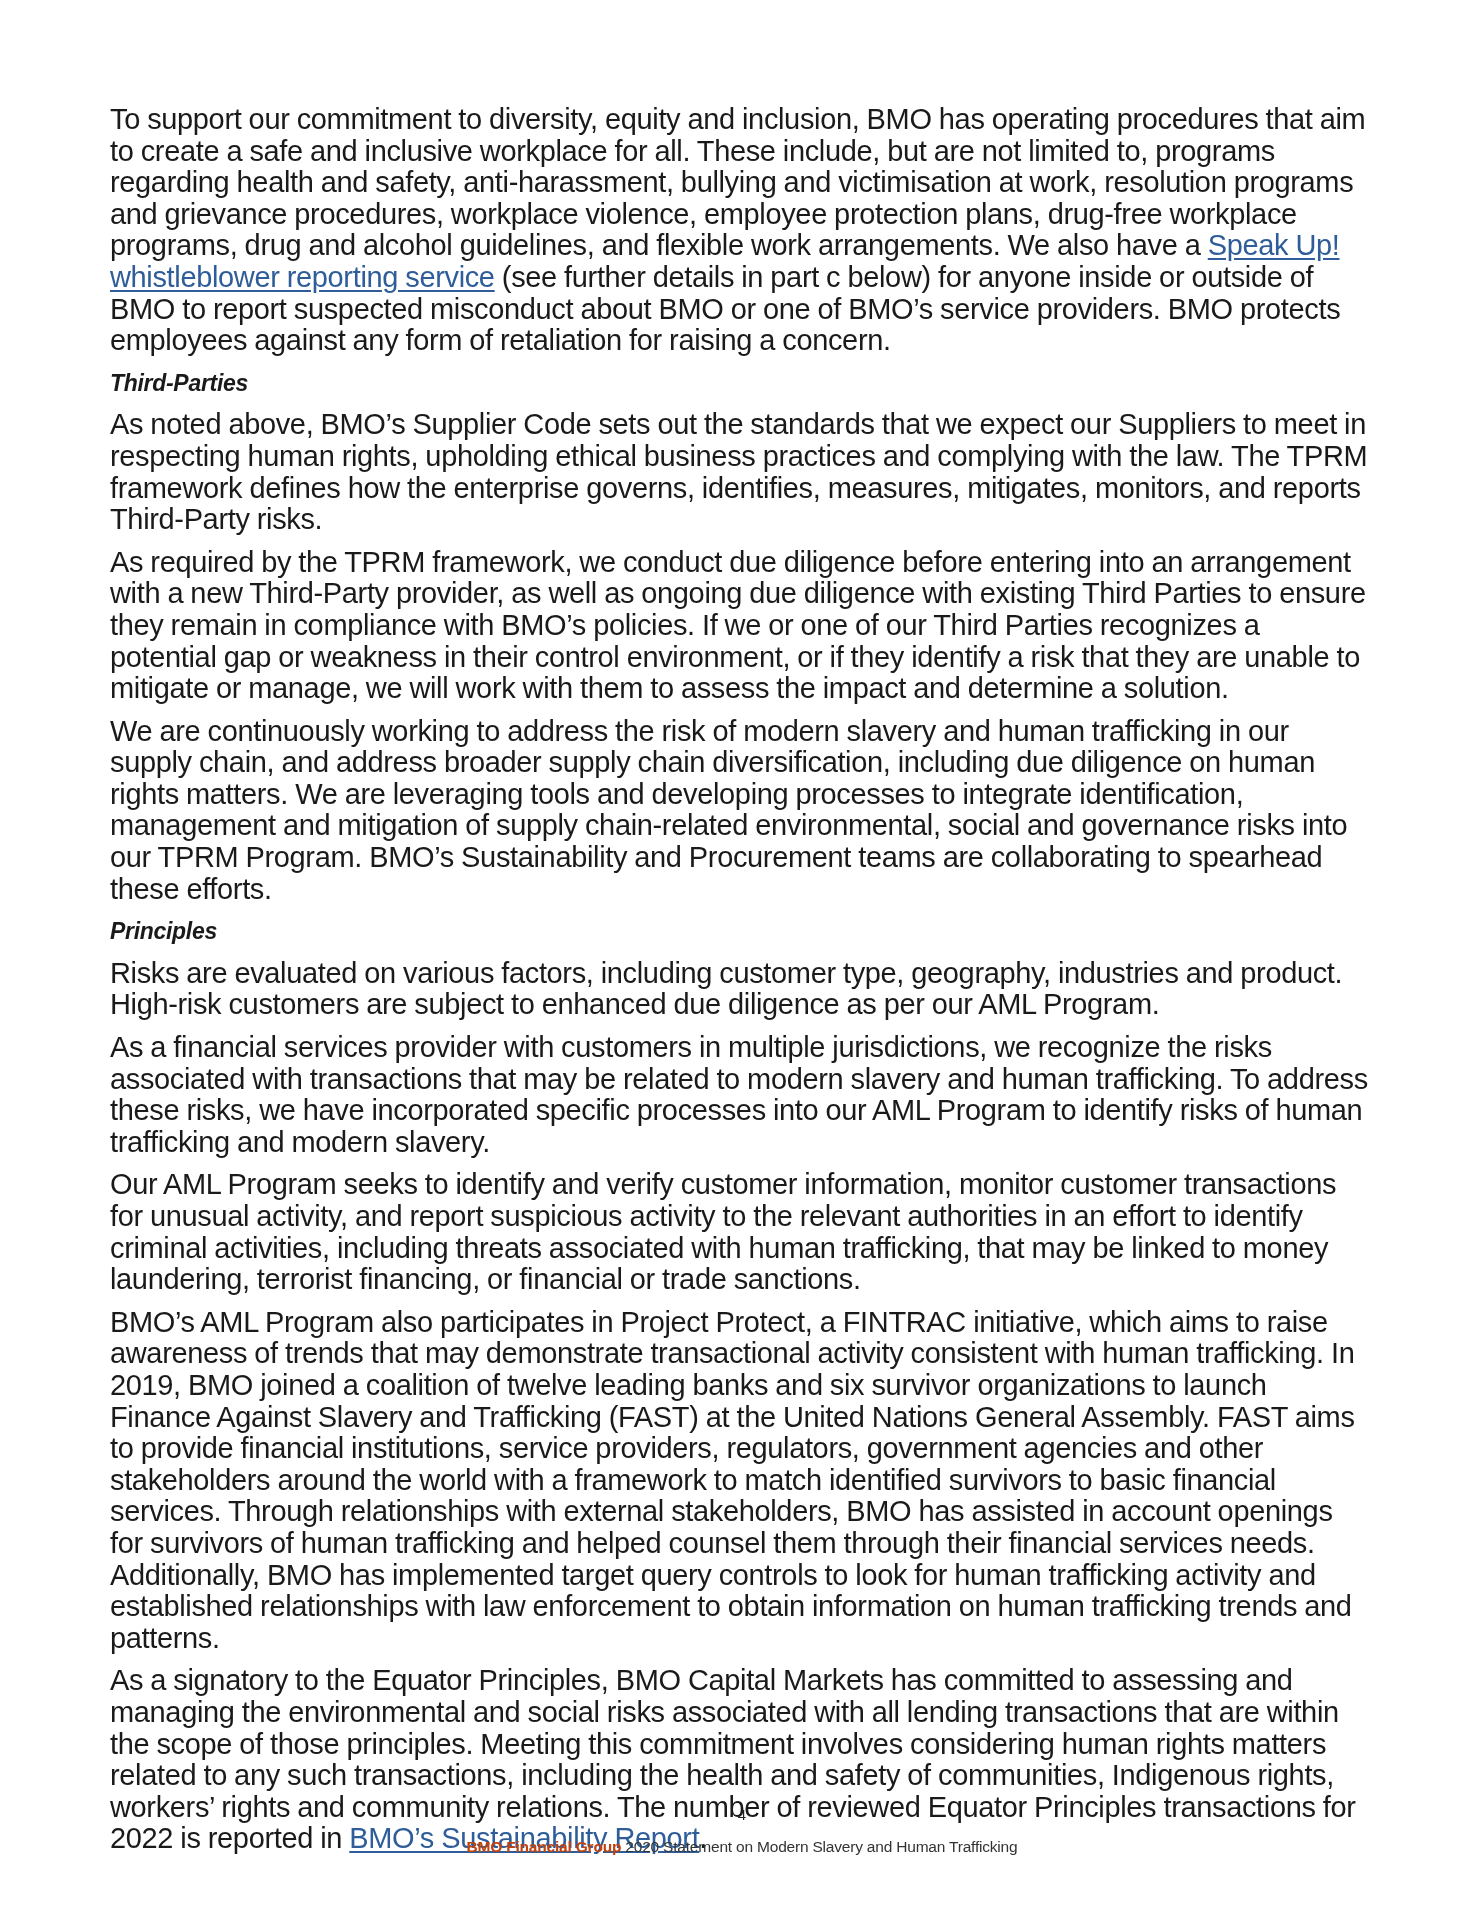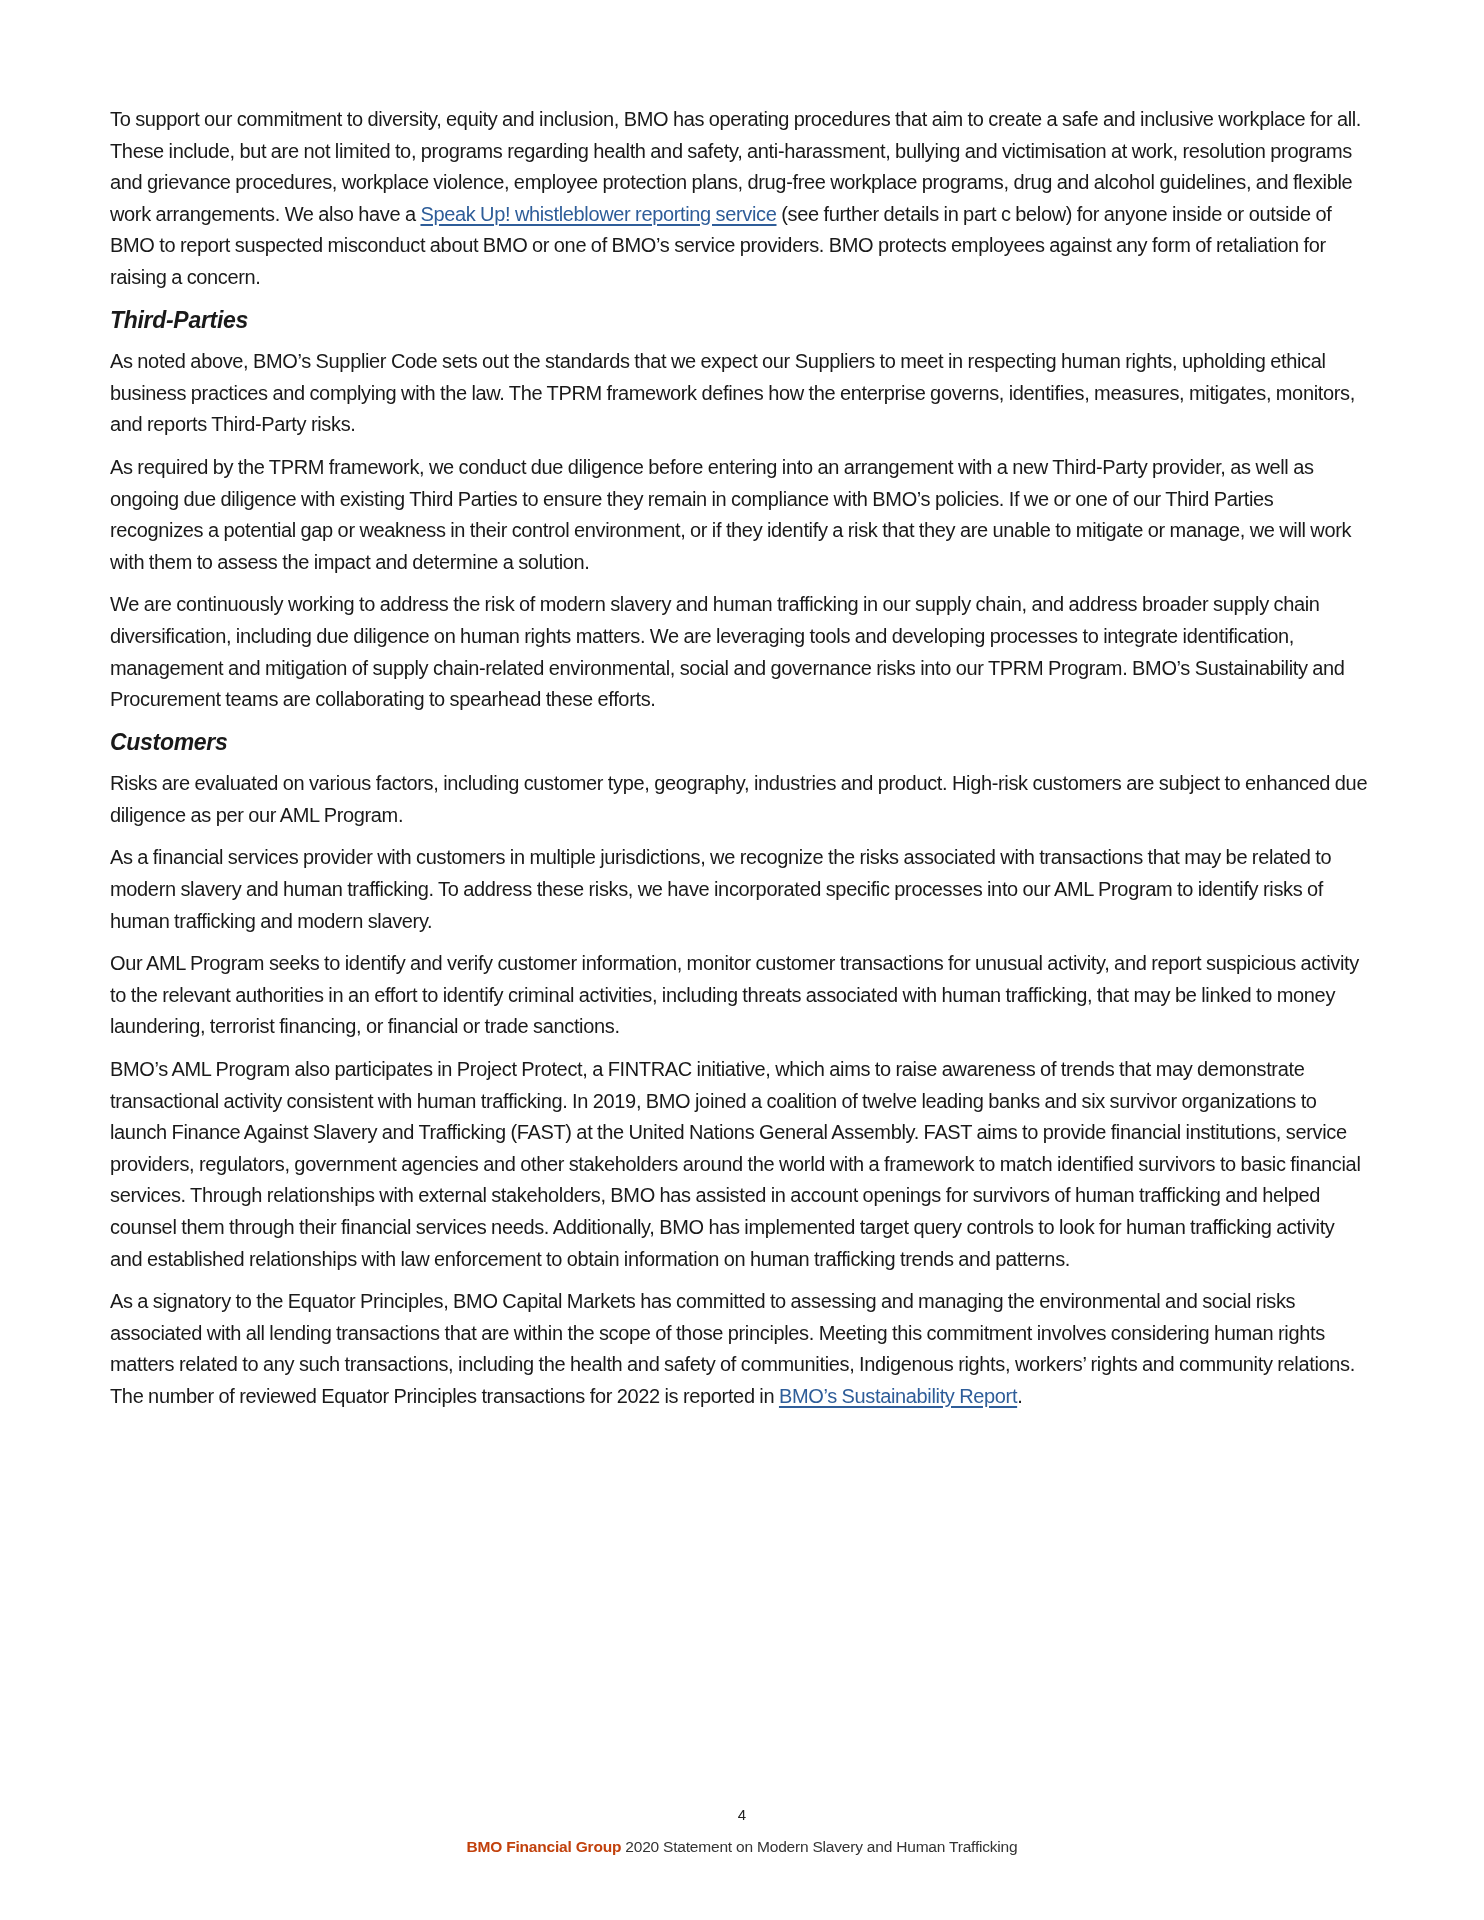--- a/index.html
+++ b/index.html
@@ -15,21 +15,21 @@
     font-family: "Liberation Sans", sans-serif;
     color: #1a1a1a;
   }
   .page {
     position: absolute;
     left: 110px;
     top: 104px;
     width: 1260px;
   }
   .para {
-    font-size: 20px;
+    font-size: 29px;
     line-height: 31.6px;
     margin: 0 0 11px 0;
     letter-spacing: -0.35px;
     word-spacing: -0.5px;
   }
   .heading {
     font-size: 23px;
     line-height: 31.6px;
     font-weight: bold;
     font-style: italic;
@@ -69,21 +69,21 @@
 <div class="page">
 
   <p class="para"><span>To support our commitment to diversity, equity and inclusion, BMO has operating procedures that aim to create a safe and inclusive workplace for all. These include, but are not limited to, programs regarding health and safety, anti-harassment, bullying and victimisation at work, resolution programs and grievance procedures, workplace violence, employee protection plans, drug-free workplace programs, drug and alcohol guidelines, and flexible work arrangements. We also have a </span><a class="link" href="#">Speak Up! whistleblower reporting service</a><span> (see further details in part c below) for anyone inside or outside of BMO to report suspected misconduct about BMO or one of BMO’s service providers. BMO protects employees against any form of retaliation for raising a concern.</span></p>
 
   <h3 class="heading">Third-Parties</h3>
 
   <p class="para">As noted above, BMO’s Supplier Code sets out the standards that we expect our Suppliers to meet in respecting human rights, upholding ethical business practices and complying with the law. The TPRM framework defines how the enterprise governs, identifies, measures, mitigates, monitors, and reports Third-Party risks.</p>
   <p class="para">As required by the TPRM framework, we conduct due diligence before entering into an arrangement with a new Third-Party provider, as well as ongoing due diligence with existing Third Parties to ensure they remain in compliance with BMO’s policies. If we or one of our Third Parties recognizes a potential gap or weakness in their control environment, or if they identify a risk that they are unable to mitigate or manage, we will work with them to assess the impact and determine a solution.</p>
   <p class="para">We are continuously working to address the risk of modern slavery and human trafficking in our supply chain, and address broader supply chain diversification, including due diligence on human rights matters. We are leveraging tools and developing processes to integrate identification, management and mitigation of supply chain-related environmental, social and governance risks into our TPRM Program. BMO’s Sustainability and Procurement teams are collaborating to spearhead these efforts.</p>
 
-  <h3 class="heading">Customers</h3>
+  <h3 class="heading">Principles</h3>
 
   <p class="para">Risks are evaluated on various factors, including customer type, geography, industries and product. High-risk customers are subject to enhanced due diligence as per our AML Program.</p>
   <p class="para">As a financial services provider with customers in multiple jurisdictions, we recognize the risks associated with transactions that may be related to modern slavery and human trafficking. To address these risks, we have incorporated specific processes into our AML Program to identify risks of human trafficking and modern slavery.</p>
   <p class="para">Our AML Program seeks to identify and verify customer information, monitor customer transactions for unusual activity, and report suspicious activity to the relevant authorities in an effort to identify criminal activities, including threats associated with human trafficking, that may be linked to money laundering, terrorist financing, or financial or trade sanctions.</p>
   <p class="para">BMO’s AML Program also participates in Project Protect, a FINTRAC initiative, which aims to raise awareness of trends that may demonstrate transactional activity consistent with human trafficking. In 2019, BMO joined a coalition of twelve leading banks and six survivor organizations to launch Finance Against Slavery and Trafficking (FAST) at the United Nations General Assembly. FAST aims to provide financial institutions, service providers, regulators, government agencies and other stakeholders around the world with a framework to match identified survivors to basic financial services. Through relationships with external stakeholders, BMO has assisted in account openings for survivors of human trafficking and helped counsel them through their financial services needs. Additionally, BMO has implemented target query controls to look for human trafficking activity and established relationships with law enforcement to obtain information on human trafficking trends and patterns.</p>
 
   <p class="para"><span>As a signatory to the Equator Principles, BMO Capital Markets has committed to assessing and managing the environmental and social risks associated with all lending transactions that are within the scope of those principles. Meeting this commitment involves considering human rights matters related to any such transactions, including the health and safety of communities, Indigenous rights, workers’ rights and community relations. The number of reviewed Equator Principles transactions for 2022 is reported in </span><a class="link" href="#">BMO’s Sustainability Report</a><span>.</span></p>
 
 </div>
 

